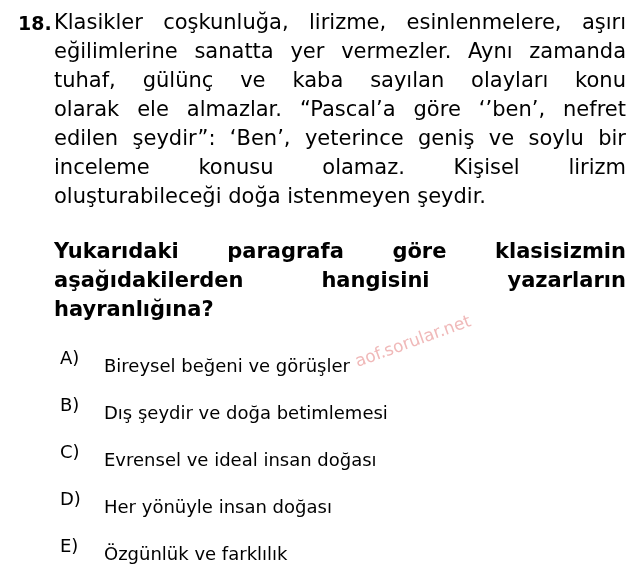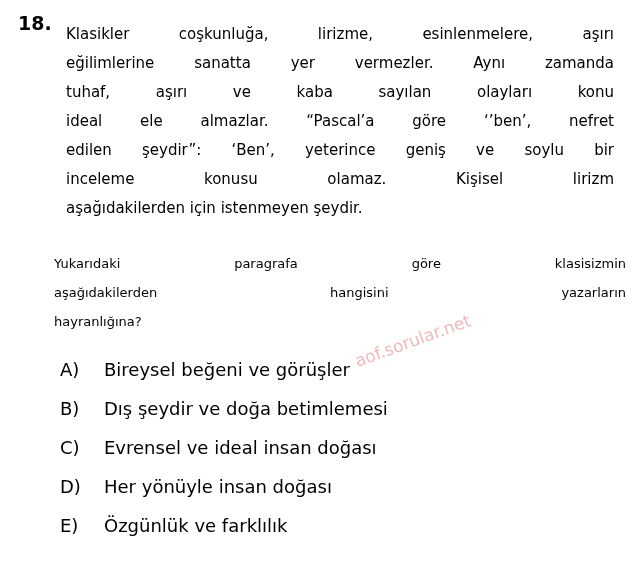--- a/index.html
+++ b/index.html
@@ -37,30 +37,30 @@
     line-height: 30px;
     width: 36px;
     flex: 0 0 36px;
     text-align: left;
     letter-spacing: 0px;
   }
   .q-body {
     flex: 1 1 auto;
   }
   .paragraph {
-    font-size: 15px;
+    font-size: 21px;
     line-height: 29px;
     text-align: justify;
     text-justify: inter-word;
     hyphens: none;
-    margin: 12px;
+    margin: 0;
   }
   .stem {
-    font-size: 13px;
-    font-weight: normal;
+    font-size: 21px;
+    font-weight: bold;
     line-height: 29px;
     text-align: justify;
     margin: 26px 0 0 0;
   }
   .options {
     margin: 22px 0 0 0;
     padding: 0;
     list-style: none;
   }
   .option {
@@ -69,20 +69,21 @@
     font-size: 18px;
     line-height: 23px;
     margin-bottom: 16px;
   }
   .option-letter {
     flex: 0 0 44px;
     width: 44px;
   }
   .option-text {
     flex: 1 1 auto;
+    margin-top: 8px;
   }
   .options-wrap {
     padding-left: 6px;
   }
   
   .wm-diag {
     position: absolute;
     left: 352px;
     top: 352px;
     font-size: 17px;
@@ -112,25 +113,25 @@
 <div class="page">
 
   <div class="question-block">
     <div class="q-row">
       <div class="q-number">18.</div>
       <div class="q-body">
 
         <div class="paragraph justify-block">
           <span class="line">Klasikler coşkunluğa, lirizme, esinlenmelere, aşırı</span>
           <span class="line">eğilimlerine sanatta yer vermezler. Aynı zamanda</span>
-          <span class="line">tuhaf, aşırı ve kaba sayılan olayları konu</span>
-          <span class="line">ideal ele almazlar. “Pascal’a göre ‘’ben’, nefret</span>
+          <span class="line">tuhaf, gülünç ve kaba sayılan olayları konu</span>
+          <span class="line">olarak ele almazlar. “Pascal’a göre ‘’ben’, nefret</span>
           <span class="line">edilen şeydir”: ‘Ben’, yeterince geniş ve soylu bir</span>
           <span class="line">inceleme konusu olamaz. Kişisel lirizm</span>
-          <span class="line last">aşağıdakilerden için istenmeyen şeydir.</span>
+          <span class="line last">oluşturabileceği doğa istenmeyen şeydir.</span>
         </div>
 
         <div class="stem justify-block">
           <span class="line">Yukarıdaki paragrafa göre klasisizmin</span>
           <span class="line">aşağıdakilerden hangisini yazarların</span>
           <span class="line last">hayranlığına?</span>
         </div>
 
         <div class="options-wrap">
           <ul class="options">

